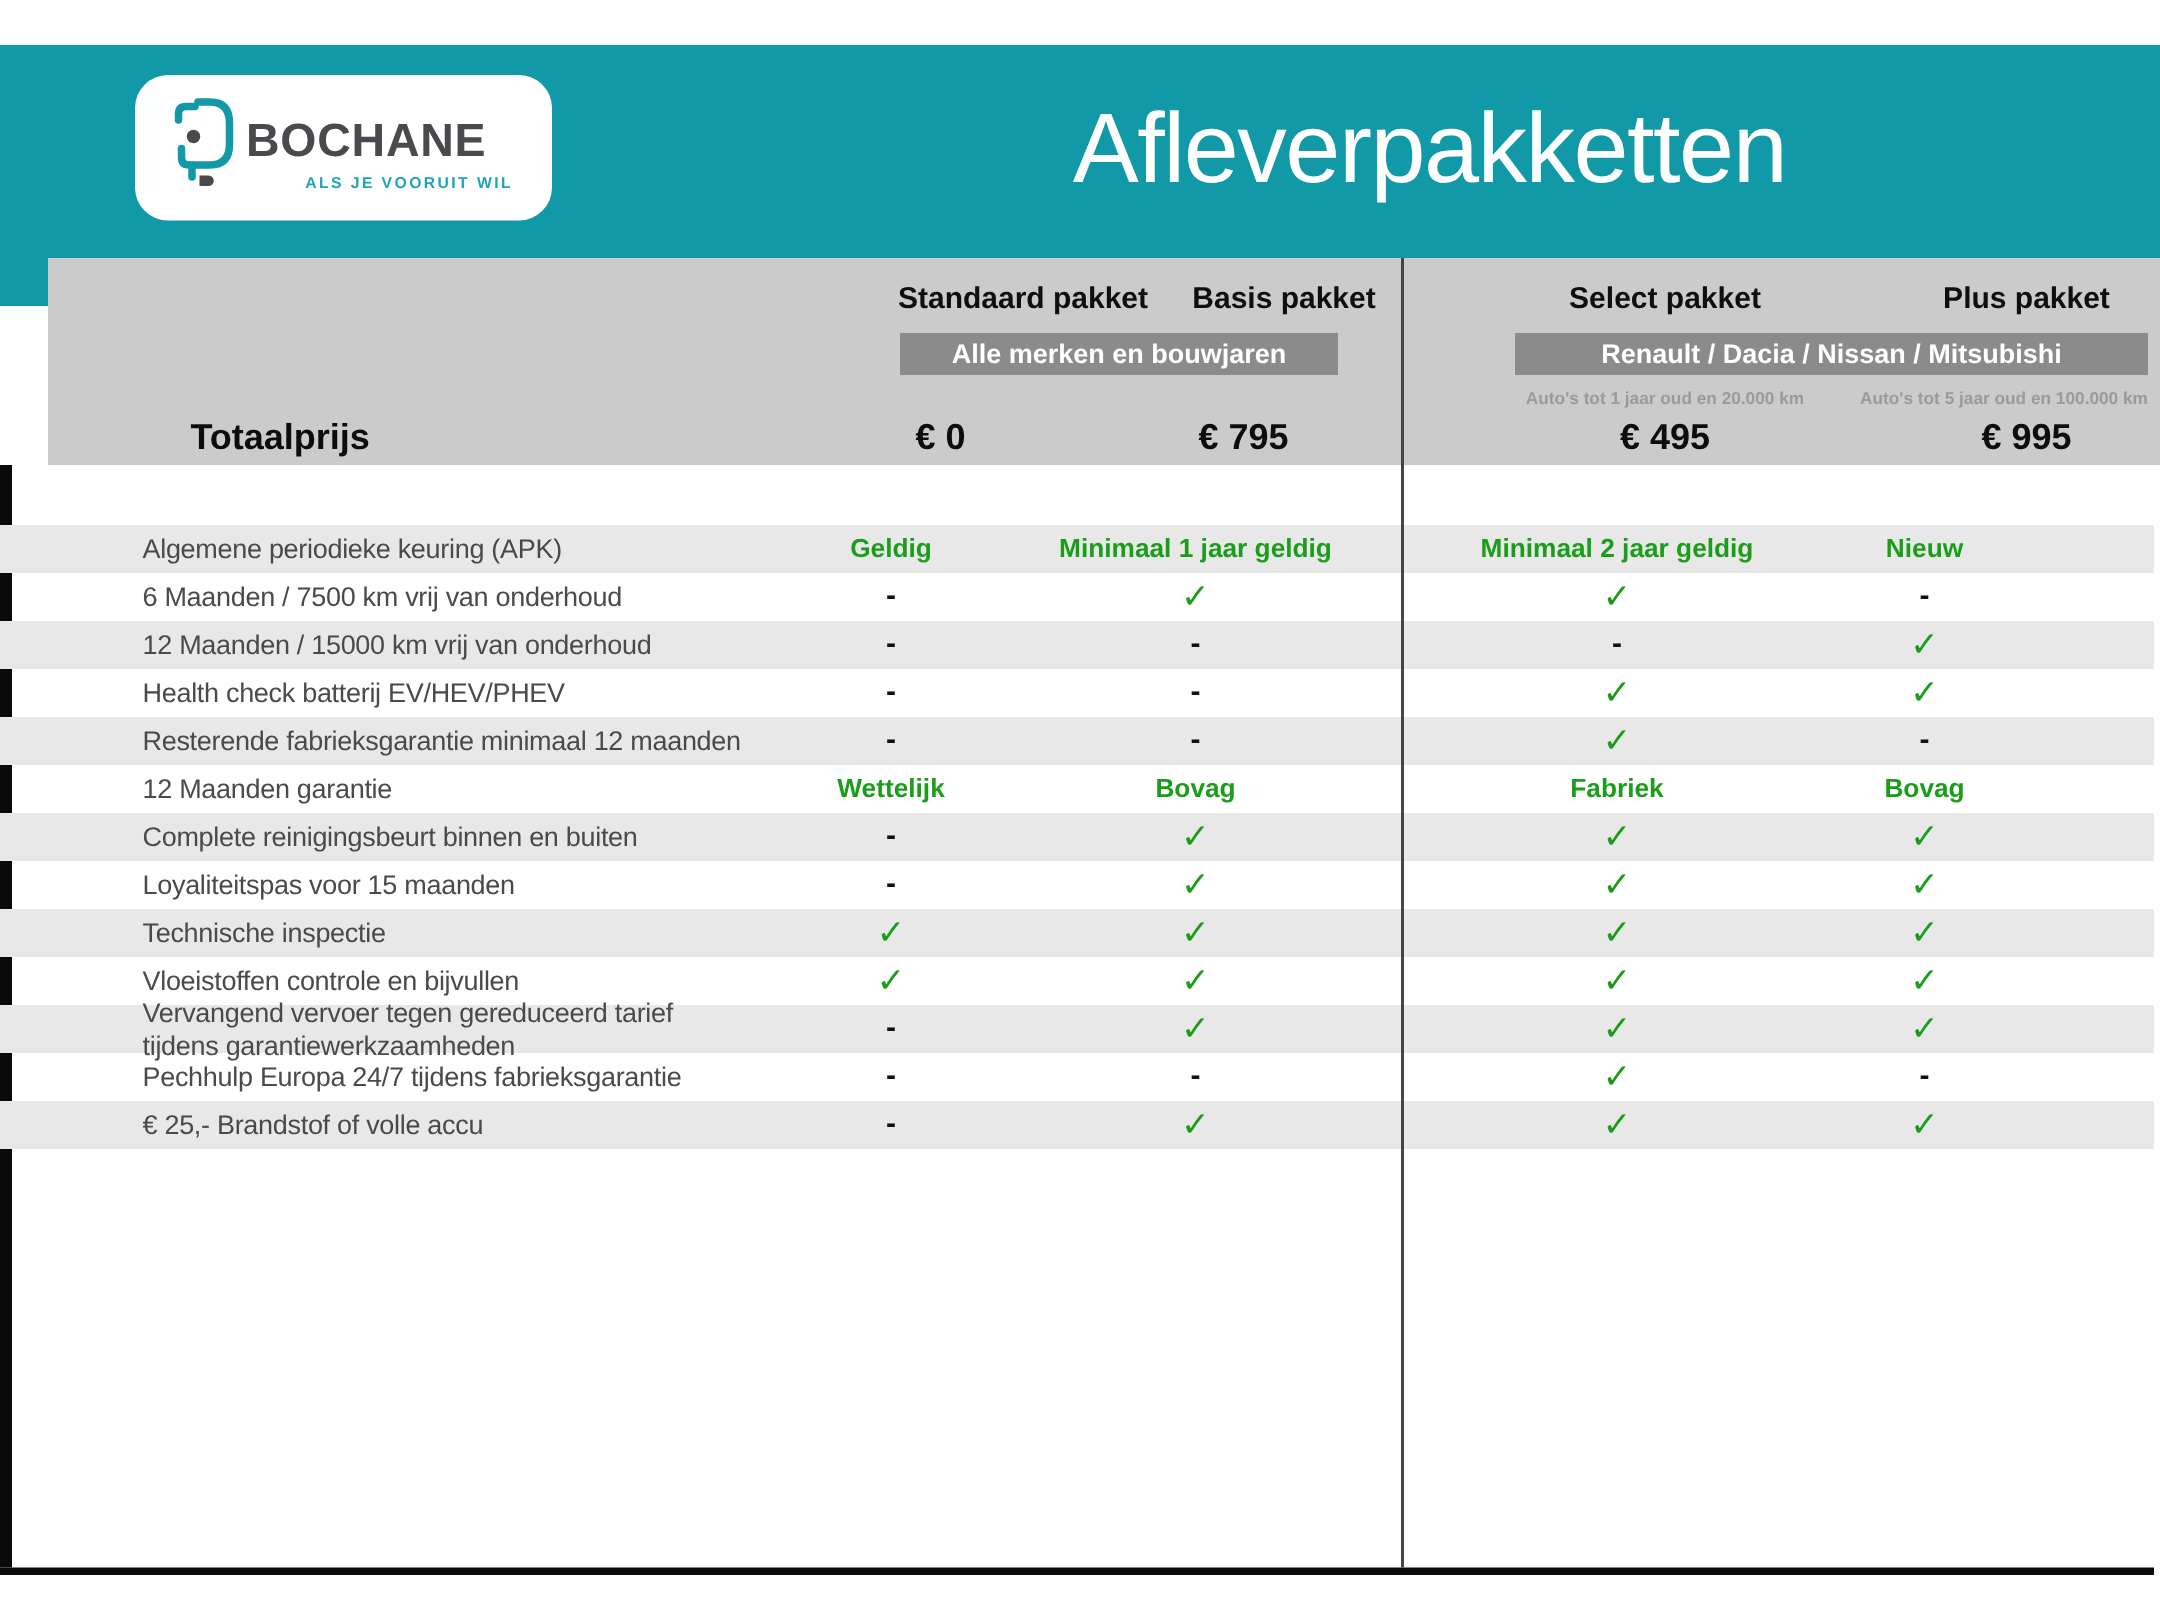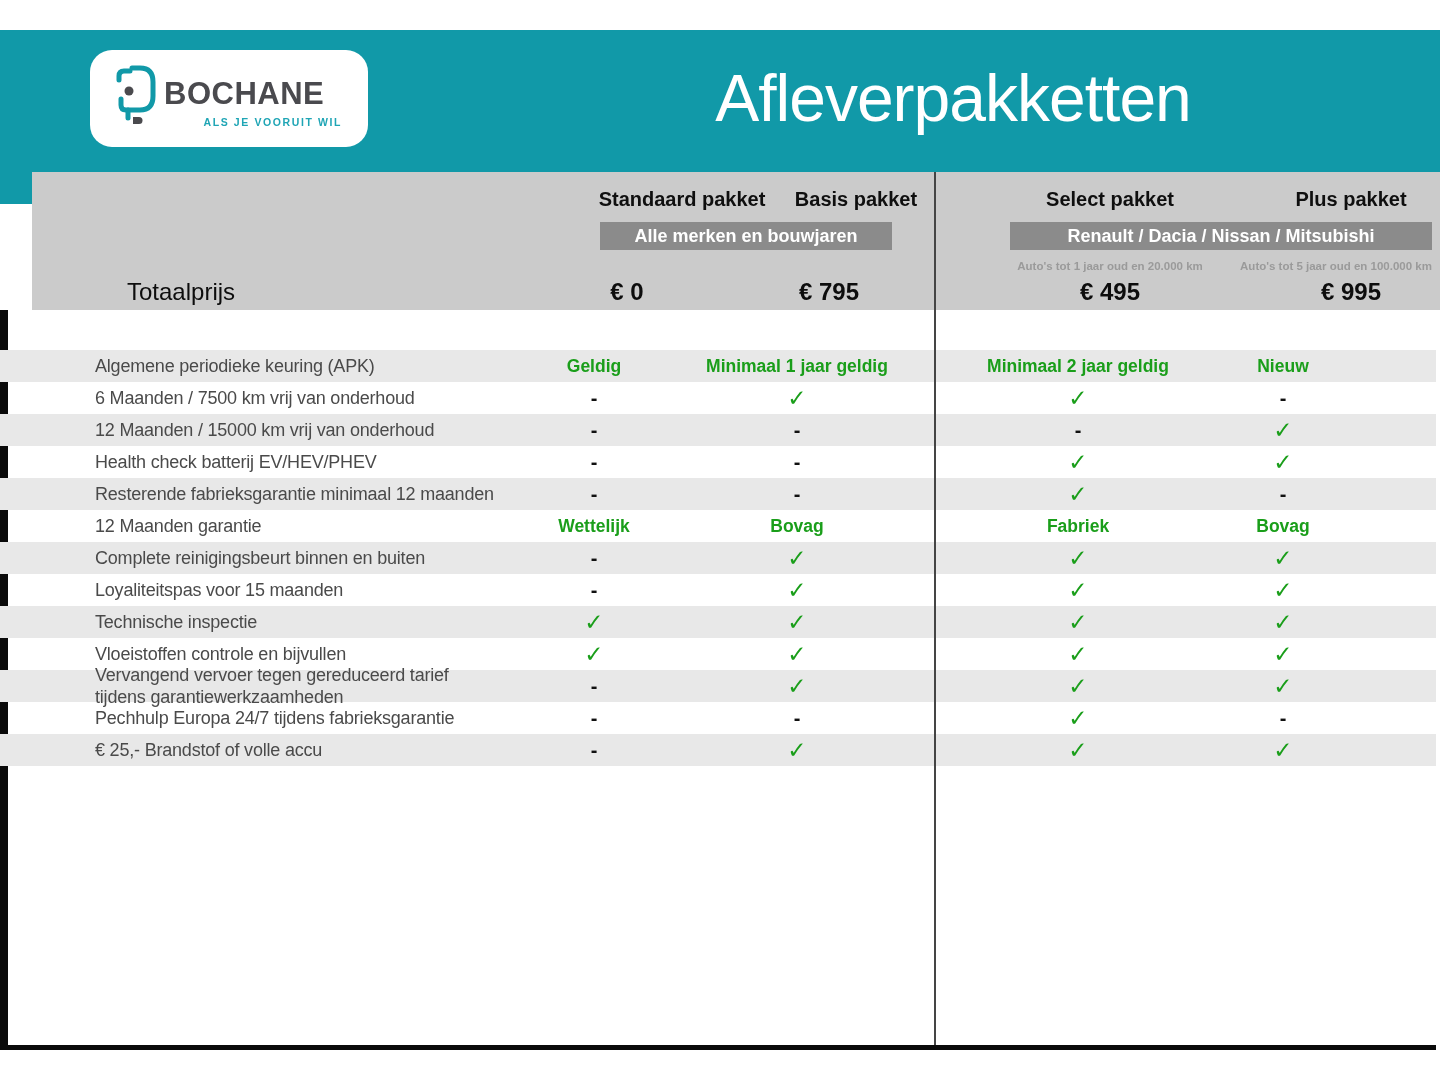--- a/index.html
+++ b/index.html
@@ -17,21 +17,21 @@
 
   
   .col-band { position:absolute; left:0; top:172px; width:1436px; height:138px; background:#CBCBCB;margin-left:32px; }
   .col-h { position:absolute; top:16px; transform:translateX(-50%); font-weight:bold; font-size:20px; color:#0f0f0f; white-space:nowrap; }
   .ch0 { left:650px; } .ch1 { left:824px; } .ch2 { left:1078px; } .ch3 { left:1319px; }
   .banner { position:absolute; top:50px; height:28px; background:#8B8B8B; color:#ffffff; font-weight:bold; font-size:18px; display:flex; align-items:center; justify-content:center; white-space:nowrap; }
   .banner-left { left:568px; width:292px; }
   .banner-right { left:978px; width:422px; }
   .note { position:absolute; top:88px; transform:translateX(-50%); font-size:11.5px; font-weight:bold; color:#9A9A9A; white-space:nowrap; }
   .note-select { left:1078px; } .note-plus { left:1304px; }
-  .total-label { position:absolute; left:95px; top:106px; font-size:24px; font-weight:normal; color:#0d0d0d; }
+  .total-label { position:absolute; left:95px; top:106px; font-size:24px; font-weight:bold; color:#0d0d0d; }
   .price { position:absolute; top:106px; transform:translateX(-50%); font-size:24px; font-weight:bold; color:#0d0d0d; white-space:nowrap; }
   .p0 { left:595px; } .p1 { left:797px; } .p2 { left:1078px; } .p3 { left:1319px; }
 
   
   .rows { position:absolute; left:0; top:350px; width:1436px; }
   .row { position:relative; height:32px; background:#ffffff; }
   .row.alt { background:#E8E8E8; z-index:2; }
   .row-label { position:absolute; left:95px; top:50%; transform:translateY(-50%); font-size:18px; color:#4A4A4A; letter-spacing:-0.2px; white-space:pre-line; line-height:22px; }
   .cell { position:absolute; top:50%; transform:translate(-50%,-50%); }
   .c0 { left:594px; } .c1 { left:797px; } .c2 { left:1078px; } .c3 { left:1283px; }

